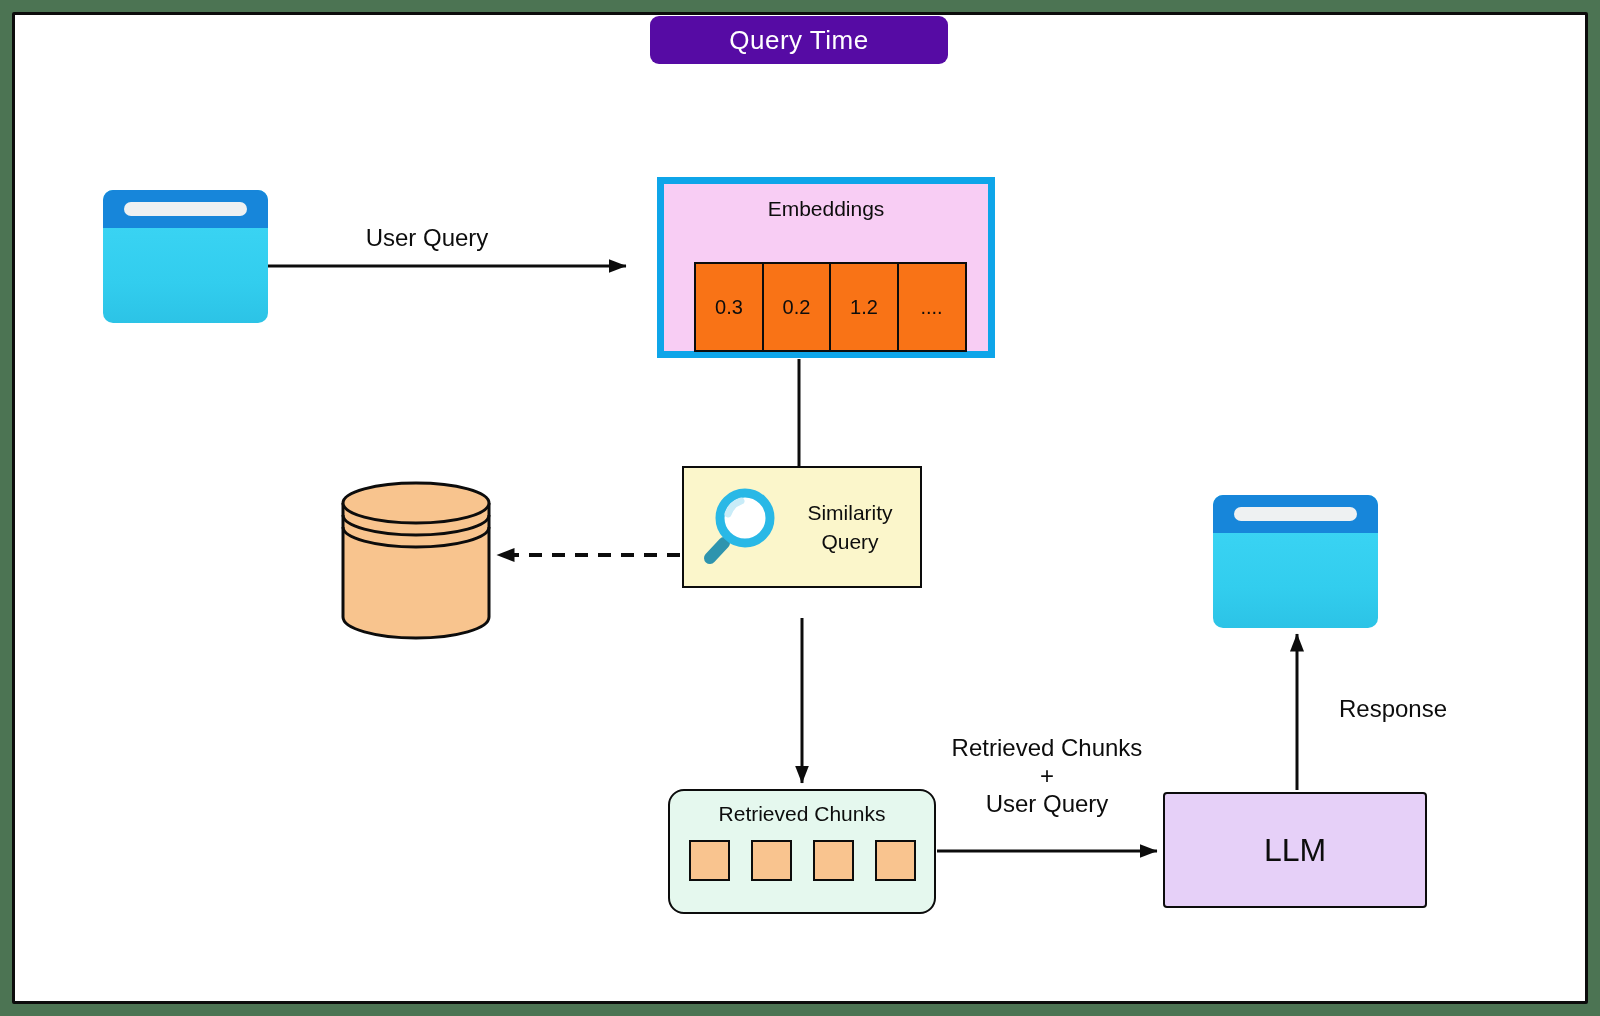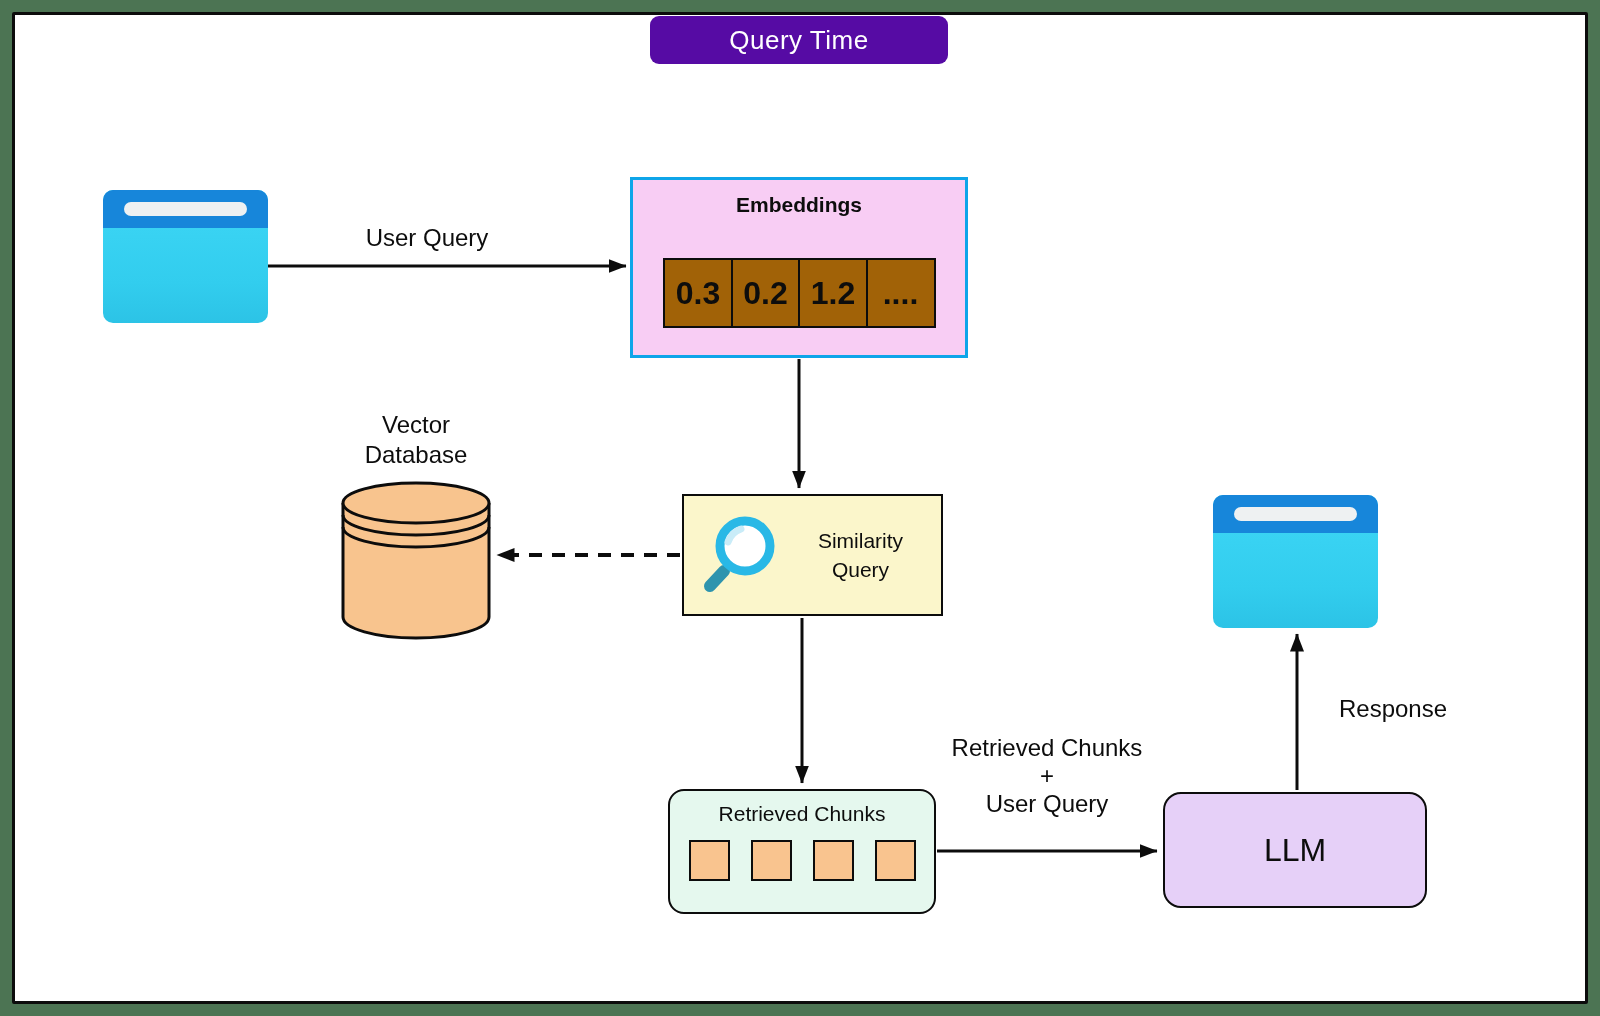--- a/index.html
+++ b/index.html
@@ -46,37 +46,37 @@
   
   .dlabel { color: #0d0d0d; font-size: 24px; text-align: center; line-height: 28px; }
 
   .lbl-user-query { left: 327px; top: 224px; width: 200px; }
   .lbl-vdb { left: 326px; top: 410px; width: 180px; line-height: 30px; }
   .lbl-rcuq { left: 940px; top: 734px; width: 214px; }
   .lbl-response { left: 1318px; top: 695px; width: 150px; text-align: center; }
 
   
   .embeddings {
-    left: 630px; top: 177px; width: 338px; height: 181px;
-    background: #f8cdf4; border: 3px solid #0ea5e9; box-sizing: border-box; font-weight: bold;
+    left: 657px; top: 177px; width: 338px; height: 181px;
+    background: #f8cdf4; border: 7px solid #0ea5e9; box-sizing: border-box;
   }
   .embeddings .etitle { margin-top: 13px; text-align: center; font-size: 21px; color: #0d0d0d; }
   .cells { position: absolute; left: 30px; top: 78px; display: flex; }
   .cell {
-    width: 70px; height: 70px; box-sizing: border-box;
+    width: 70px; height: 90px; box-sizing: border-box;
     border: 2.5px solid #0c0c0c; margin-left: -2.5px;
-    background: #a16207;
+    background: #f97316;
     display: flex; align-items: center; justify-content: center;
-    font-size: 32px; color: #0d0d0d;
+    font-size: 20px; color: #0d0d0d;
   }
   .cell:first-child { margin-left: 0; }
 
   
   .similarity {
-    left: 682px; top: 494px; width: 261px; height: 122px;
+    left: 682px; top: 466px; width: 240px; height: 122px;
     background: #fbf6cb; border: 2.5px solid #0c0c0c; box-sizing: border-box;
     display: flex; align-items: center;
   }
   .similarity .mag { margin-left: 16px; flex: 0 0 auto; }
   .similarity .stext { flex: 1 1 auto; text-align: center; font-size: 21px; line-height: 29px; color: #0d0d0d; }
 
   
   .retrieved {
     left: 668px; top: 789px; width: 268px; height: 125px;
     background: #e5f8ee; border: 2.5px solid #0c0c0c; box-sizing: border-box;
@@ -86,21 +86,21 @@
   .chunk-row { position: absolute; left: 19px; right: 18px; top: 49px; display: flex; justify-content: space-between; }
   .chunk {
     width: 41px; height: 41px; box-sizing: border-box;
     border: 2px solid #0c0c0c; background: #f9c48f;
   }
 
   
   .llm {
     left: 1163px; top: 792px; width: 264px; height: 116px;
     background: #e6d0f8; border: 2.5px solid #0c0c0c; box-sizing: border-box;
-    border-radius: 18px;
+    border-radius: 4px;
     display: flex; align-items: center; justify-content: center;
     font-size: 32px; color: #0d0d0d;
   }
 </style>
 </head>
 <body>
 
 <div id="stage">
 
   <div class="canvas"></div>
@@ -134,24 +134,20 @@
   <div class="abs embeddings">
     <div class="etitle">Embeddings</div>
     <div class="cells">
       <div class="cell">0.3</div>
       <div class="cell">0.2</div>
       <div class="cell">1.2</div>
       <div class="cell">....</div>
     </div>
   </div>
 
-  <div class="abs dlabel lbl-vdb">
-    <div>Vector</div>
-    <div>Database</div>
-  </div>
 
   <svg class="abs" style="left:340px; top:480px;" width="152" height="160" viewBox="0 0 152 160">
     <path d="M3,23 L3,137 a73,21 0 0 0 146,0 L149,23" fill="#f8c48e" stroke="#0c0c0c" stroke-width="3"></path>
     <ellipse cx="76" cy="23" rx="73" ry="20" fill="#f8c48e" stroke="#0c0c0c" stroke-width="3"></ellipse>
     <path d="M3,35 a73,20 0 0 0 146,0" fill="none" stroke="#0c0c0c" stroke-width="3"></path>
     <path d="M3,47 a73,20 0 0 0 146,0" fill="none" stroke="#0c0c0c" stroke-width="3"></path>
   </svg>
 
   <div class="abs similarity">
     <svg class="mag" width="80" height="84" viewBox="0 0 80 84">

